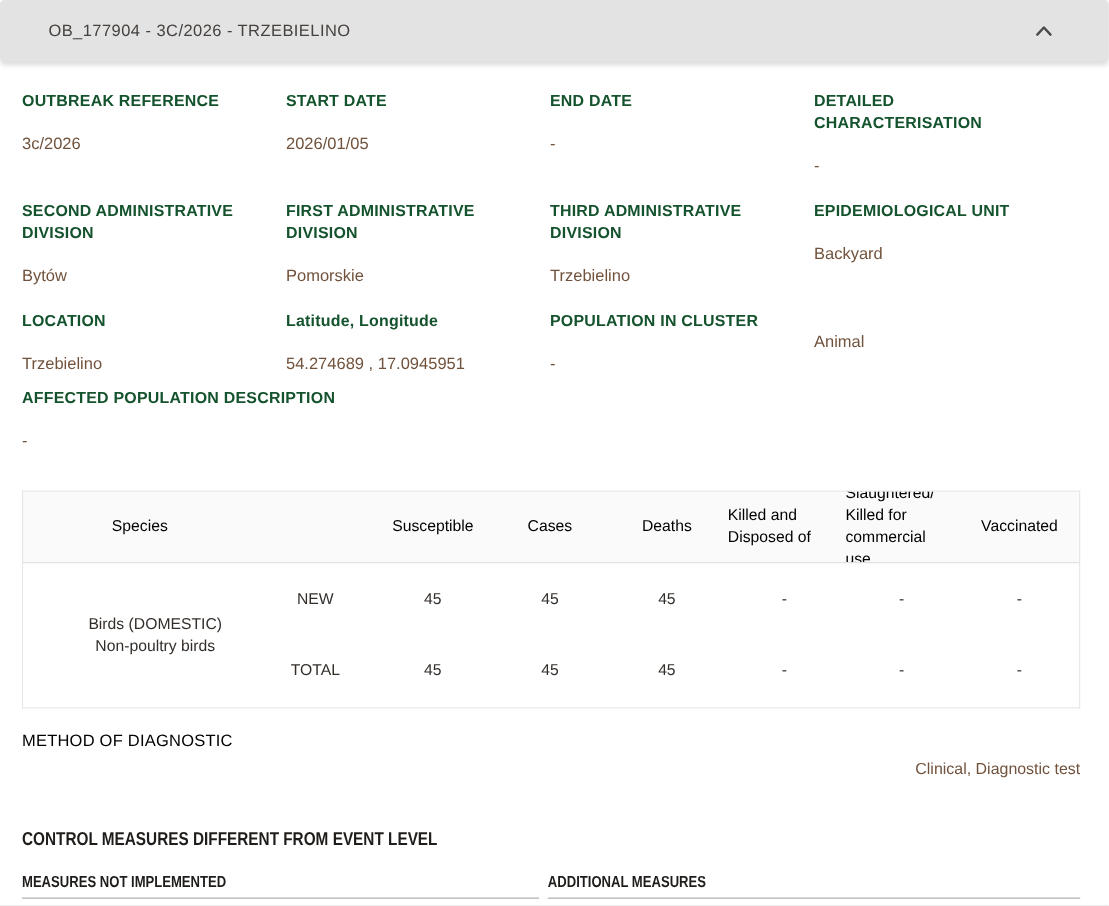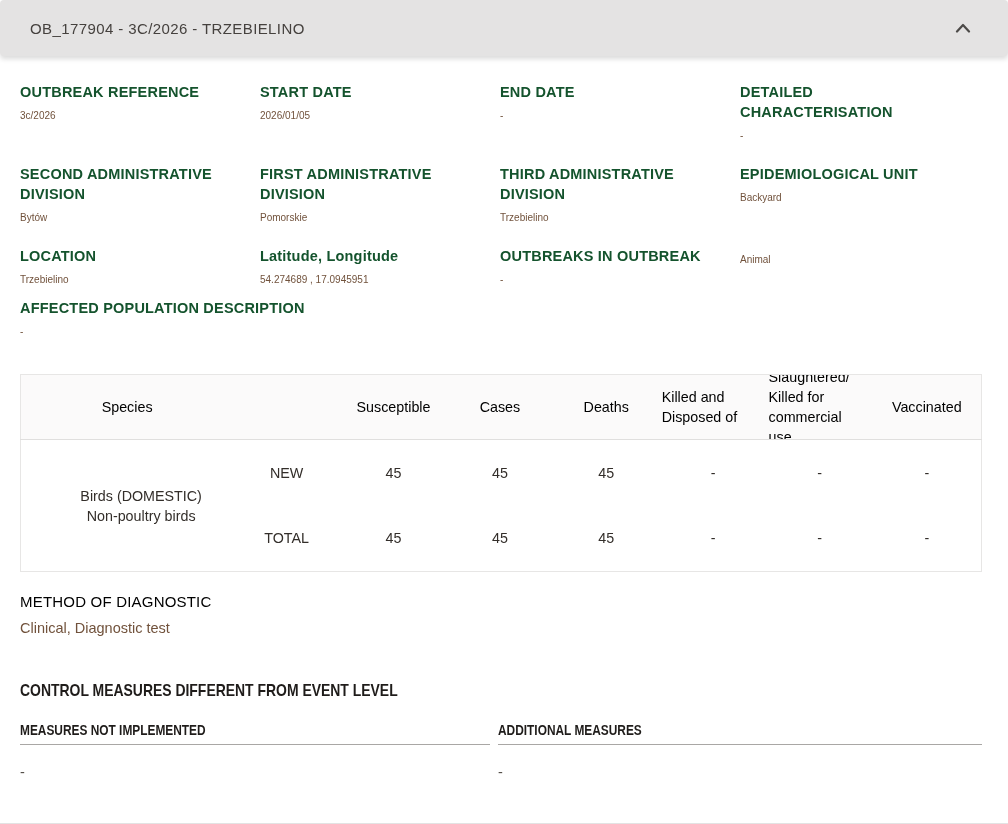--- a/index.html
+++ b/index.html
@@ -15,21 +15,21 @@
 
   
   .acc-header {
     height: 56px;
     background: #e4e3e3;
     border-radius: 4px;
     box-shadow: 0 3px 5px rgba(0,0,0,0.14);
     display: flex;
     align-items: center;
     justify-content: space-between;
-    padding: 0 30px;
+    padding: 0 44px;
     position: relative;
     cursor: pointer;
   }
   .acc-title {
     font-size: 15px;
     letter-spacing: 0.4px;
     color: #45413e;
   }
   .acc-chevron {
     width: 30px; height: 30px;
@@ -47,22 +47,22 @@
   }
   .field-label {
     font-weight: bold;
     font-size: 14.5px;
     line-height: 20px;
     letter-spacing: 0.2px;
     color: #14532d;
     padding-right: 24px;
   }
   .field-value {
-    margin-top: 8px;
-    font-size: 10px;
+    margin-top: 20px;
+    font-size: 15px;
     color: #71523c;
   }
   .single-field { margin-bottom: 0; }
 
   
   table.species-table {
     width: 962px;
     margin-top: 37px;
     border-collapse: collapse;
     border: 1px solid #e7e6e5;
@@ -105,20 +105,21 @@
   .method-label {
     font-weight: normal;
     font-size: 15px;
     letter-spacing: 0.2px;
     color: #000000;
   }
   .method-value {
     margin-top: 10px;
     font-size: 14.5px;
     color: #71523c;
+    text-align: right;
   }
 
   
   .cm-block { margin-top: 45px; }
   .condensed {
     display: inline-block;
     transform: scaleX(0.82);
     transform-origin: 0 50%;
     white-space: nowrap;
   }
@@ -201,21 +202,21 @@
   <div class="field-grid" style="margin-bottom:13px;">
     <div class="field">
       <div class="field-label">LOCATION</div>
       <div class="field-value">Trzebielino</div>
     </div>
     <div class="field">
       <div class="field-label">Latitude, Longitude</div>
       <div class="field-value">54.274689 , 17.0945951</div>
     </div>
     <div class="field">
-      <div class="field-label">OUTBREAKS IN OUTBREAK</div>
+      <div class="field-label">POPULATION IN CLUSTER</div>
       <div class="field-value">-</div>
     </div>
     <div class="field">
       <div class="field-value">Animal</div>
     </div>
   </div>
 
   <div class="single-field">
     <div class="field-label">AFFECTED POPULATION DESCRIPTION</div>
     <div class="field-value">-</div>

